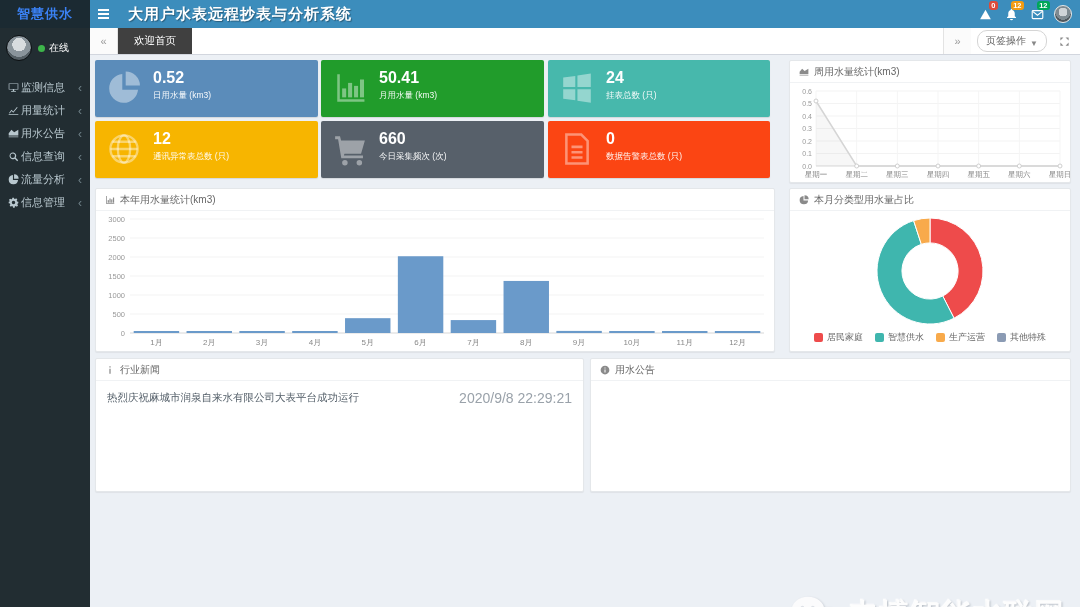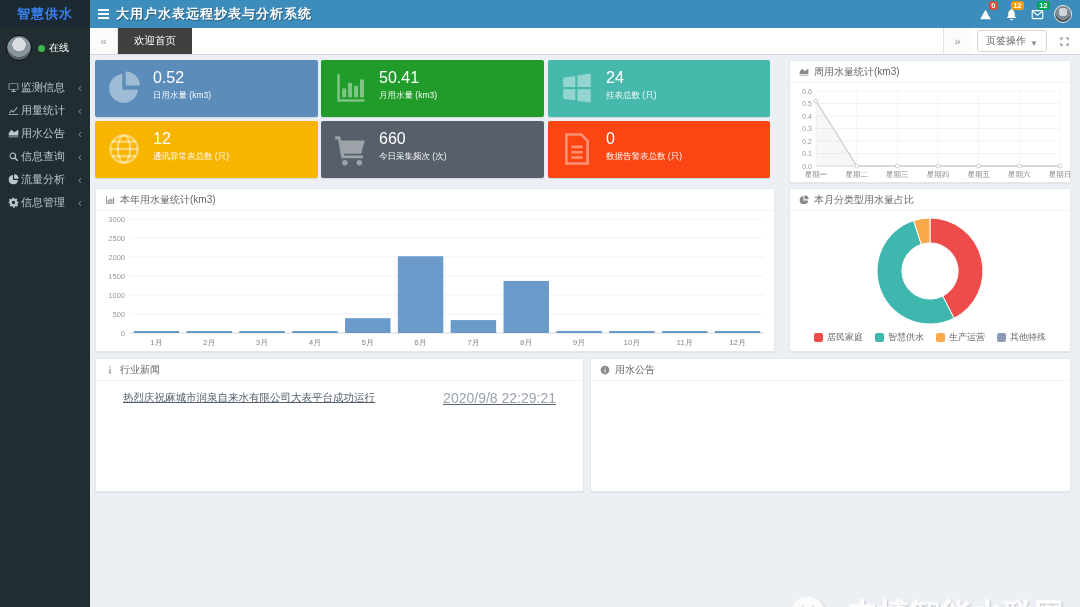--- a/index.html
+++ b/index.html
@@ -3,35 +3,35 @@
 <meta charset="utf-8">
 <style>
   * { margin:0; padding:0; box-sizing:border-box; }
   html,body { width:1080px; height:607px; overflow:hidden; font-family:"Liberation Sans","DejaVu Sans",sans-serif; background:#ecf0f5; }
 
   
   .header { position:absolute; left:0; top:0; width:1080px; height:28px; background:#3c8dbc; display:flex; align-items:center; z-index:10; }
   .logo { width:90px; height:28px; background:#1b2a32; color:#3b82f6; font-size:13px; font-weight:bold; display:flex; align-items:center; justify-content:center; letter-spacing:1px; }
   .hamburger { width:26px; height:28px; display:flex; flex-direction:column; justify-content:center; align-items:center; gap:2px; cursor:pointer; }
   .hamburger i { display:block; width:11px; height:2px; background:#fff; }
-  .app-title { color:#fff; font-size:13px; font-weight:bold; letter-spacing:1px; text-shadow:1px 1px 1px rgba(0,0,0,.35); margin-left:0; flex:0 0 auto; }
+  .app-title { color:#fff; font-size:15px; font-weight:bold; letter-spacing:1px; text-shadow:1px 1px 1px rgba(0,0,0,.35); margin-left:12px; flex:0 0 auto; }
   .header-spacer { flex:1; }
   .hicon { position:relative; width:26px; height:28px; display:flex; align-items:center; justify-content:center; color:#fff; cursor:pointer; }
   .hicon svg { width:13px; height:13px; }
   .badge { position:absolute; top:1px; right:0; font-size:7.5px; line-height:9px; color:#fff; border-radius:3px; padding:0 2.5px; font-weight:bold; }
   .avatar-sm { width:18px; height:18px; border-radius:50%; background:radial-gradient(circle at 50% 38%, #cfd4d8 0 34%, #7e8a91 35% 60%, #4e575d 61%); border:1px solid #e8e8e8; margin:0 8px 0 4px; cursor:pointer; }
 
   
   .tabbar { position:absolute; left:90px; top:28px; width:990px; height:27px; background:#fff; border-bottom:1px solid #d2d6de; display:flex; align-items:stretch; z-index:9; }
   .tab-scroll { width:28px; border-right:1px solid #e3e3e3; display:flex; align-items:center; justify-content:center; color:#999; font-size:11px; cursor:pointer; background:#fbfbfb; }
   .tab-scroll.right { border-left:1px solid #e3e3e3; border-right:none; }
   .tab-active { background:#404040; color:#fff; font-size:10.5px; display:flex; align-items:center; padding:0 16px; cursor:pointer; }
   .tab-flex { flex:1; }
   .tab-actions { display:flex; align-items:center; padding:0 6px; gap:8px; }
-  .btn-tab-ops { border:1px solid #d5d5d5; border-radius:3px; background:#fff; font-size:10px; color:#666; padding:3px 8px; display:flex; align-items:flex-end; gap:4px; cursor:pointer; }
+  .btn-tab-ops { border:1px solid #d5d5d5; border-radius:10px; background:#fff; font-size:10px; color:#666; padding:3px 8px; display:flex; align-items:flex-end; gap:4px; cursor:pointer; }
   .caret { font-size:8px; color:#888; }
   .expand-btn { color:#8a8a8a; display:flex; align-items:center; cursor:pointer; padding:0 4px; }
   .expand-btn svg { width:11px; height:11px; }
 
   
   .sidebar { position:absolute; left:0; top:28px; width:90px; height:579px; background:#222d32; z-index:8; }
   .user-panel { display:flex; align-items:center; padding:7px 6px; gap:6px; }
   .avatar-lg { width:26px; height:26px; border-radius:50%; background:radial-gradient(circle at 50% 36%, #d8dcdf 0 34%, #8a949b 35% 62%, #545e64 63%); border:1px solid #0c1013; flex:0 0 auto; }
   .online { display:flex; align-items:center; gap:4px; color:#fff; font-size:10px; }
   .dot { width:7px; height:7px; border-radius:50%; background:#3db54a; }
@@ -40,33 +40,33 @@
   .menu-item svg { width:11px; height:11px; flex:0 0 auto; }
   .menu-item .lbl { flex:1; white-space:nowrap; }
   .menu-item .chev { color:#6f8188; font-size:12px; line-height:1; }
 
   
   .content { position:absolute; left:90px; top:55px; width:990px; height:552px; background:#ecf0f5; }
 
   .card { position:absolute; height:57px; border-radius:2px; color:#fff; overflow:hidden; box-shadow:0 1px 1px rgba(0,0,0,.1); cursor:pointer; }
   .card .cicon { position:absolute; left:12px; top:11px; width:34px; height:34px; color:rgba(255,255,255,.42); }
   .card .cicon svg { width:34px; height:34px; }
-  .card .cval { position:absolute; left:58px; top:9px; font-size:16px; font-weight:normal; }
+  .card .cval { position:absolute; left:58px; top:9px; font-size:16px; font-weight:bold; }
   .card .clbl { position:absolute; left:58px; top:30px; font-size:8.5px; opacity:.95; }
 
   .panel { position:absolute; background:#fff; border:1px solid #e4e7ea; border-radius:2px; box-shadow:0 1px 1px rgba(0,0,0,.06); }
   .panel-hd { display:flex; align-items:center; gap:5px; height:22px; padding:0 9px; font-size:10px; color:#666; border-bottom:1px solid #f0f2f4; }
   .panel-hd svg { width:10px; height:10px; color:#8a8a8a; }
   .chart-body { position:relative; width:100%; }
 
   .legend { display:flex; justify-content:center; gap:12px; align-items:center; height:20px; }
   .legend-item { display:flex; align-items:center; gap:4px; font-size:9px; color:#666; cursor:pointer; }
   .legend-sw { width:9px; height:9px; border-radius:2px; display:inline-block; }
 
-  .news-row { display:flex; align-items:center; justify-content:space-between; padding:9px 27px; font-size:10.5px; color:#55606a; cursor:pointer;text-decoration:underline; }
+  .news-row { display:flex; align-items:center; justify-content:space-between; padding:9px 11px; font-size:10.5px; color:#55606a; cursor:pointer; }
   .news-time { color:#9aa2aa; font-size:14px; }
 
   
   .watermark { position:absolute; right:14px; top:538px; display:flex; align-items:center; gap:8px; pointer-events:none; }
   .wm-text { font-size:29px; font-weight:bold; color:#fdfdfd; letter-spacing:2px; text-shadow:1px 1px 2px #b9bfc7, -1px -1px 1px #ffffff; }
   .wm-icon svg { width:52px; height:44px; filter:drop-shadow(1px 1px 1px #c0c5cc); }
 
   svg { display:block; }
   text { font-family:"Liberation Sans","DejaVu Sans",sans-serif; }
 </style>

